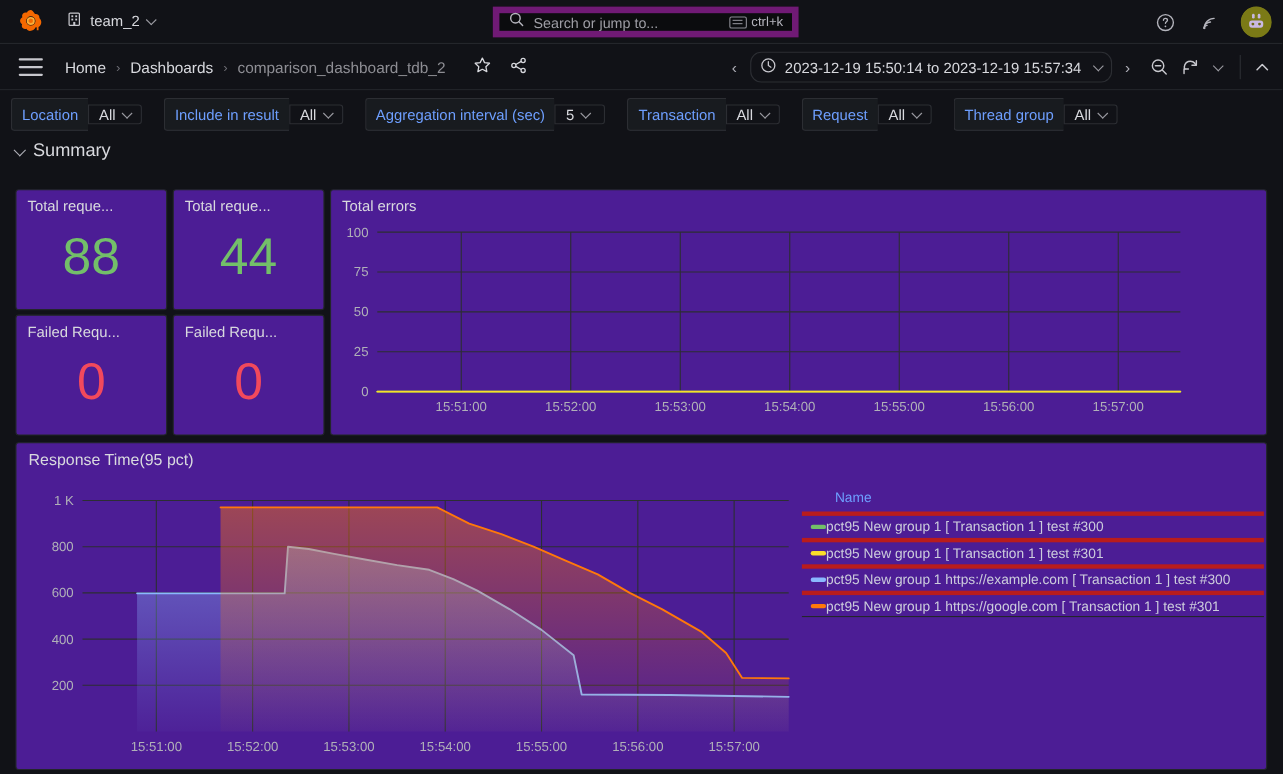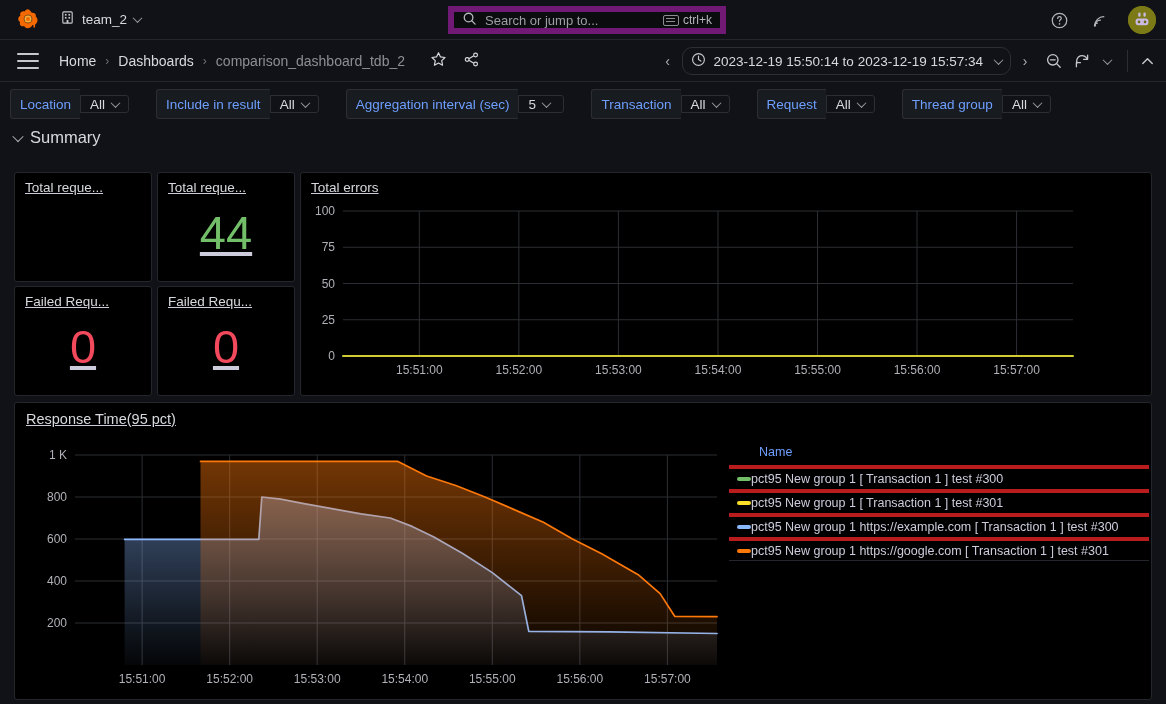--- a/index.html
+++ b/index.html
@@ -76,21 +76,21 @@
     font-size: 13.5px; color: #d8d9de;
     cursor: pointer;
   }
   .tp-sep { width:1px; height: 22px; background: #2c2e33; margin: 0 6px; }
 
   
   .varrow {
     height: 44px; display:flex; align-items:center; gap: 0px;
     padding: 0 10px;
   }
-  .varset { display:flex; align-items:center; margin-right: 27px; }
+  .varset { display:flex; align-items:center; margin-right: 20px; }
   .varlabel {
     height: 30px; display:flex; align-items:center; padding: 0 9px;
     background: #181b1f; border: 1px solid #2c2e33; border-right: none;
     border-radius: 3px 0 0 3px;
     font-size: 13.5px; color: #6e9fff;
   }
   .varvalue {
     height: 18px; display:flex; align-items:center; gap:7px; padding: 0 9px;
     background: #111217; border: 1px solid #2c2e33;
     border-radius: 0 3px 3px 0;
@@ -100,25 +100,24 @@
   }
 
   
   .section-row { padding: 2px 14px 6px 14px; display:flex; align-items:center; gap: 8px; cursor:pointer;}
   .section-title { font-size: 16.5px; color: #d8d9de; font-weight: 500; }
   .chev-down-sm { width: 8px; height: 8px; border-right: 1.8px solid #b0b0b8; border-bottom: 1.8px solid #b0b0b8;
                   transform: rotate(45deg) translate(-1px,-1px); }
 
   
   .panel {
-    background: #000000;
+    background: #4c1d95;
     border: 1px solid #23262b;
     border-radius: 3px;
     position: absolute;
-    text-decoration: underline;
   }
   .panel-title {
     font-size: 13.5px; color: #d8d9de; font-weight: 500;
     padding: 7px 10px 0 10px;
     white-space: nowrap; overflow: hidden;
   }
   .stat-value {
     width: 100%; text-align: center;
     font-size: 47px; font-weight: 500; line-height: 1;
     margin-top: 14px;
@@ -334,20 +333,21 @@
   </div>
 </div>
 
 <div class="section-row">
   <span class="chev-down-sm"></span>
   <span class="section-title">Summary</span>
 </div>
 
 <div class="panel" style="left:14px; top:172px; width:138px; height:110px;">
   <div class="panel-title">Total reque...</div>
+  <div class="stat-value green">88</div>
 </div>
 
 <div class="panel" style="left:157px; top:172px; width:138px; height:110px;">
   <div class="panel-title">Total reque...</div>
   <div class="stat-value green">44</div>
 </div>
 
 <div class="panel" style="left:14px; top:286px; width:138px; height:110px;">
   <div class="panel-title">Failed Requ...</div>
   <div class="stat-value red">0</div>

